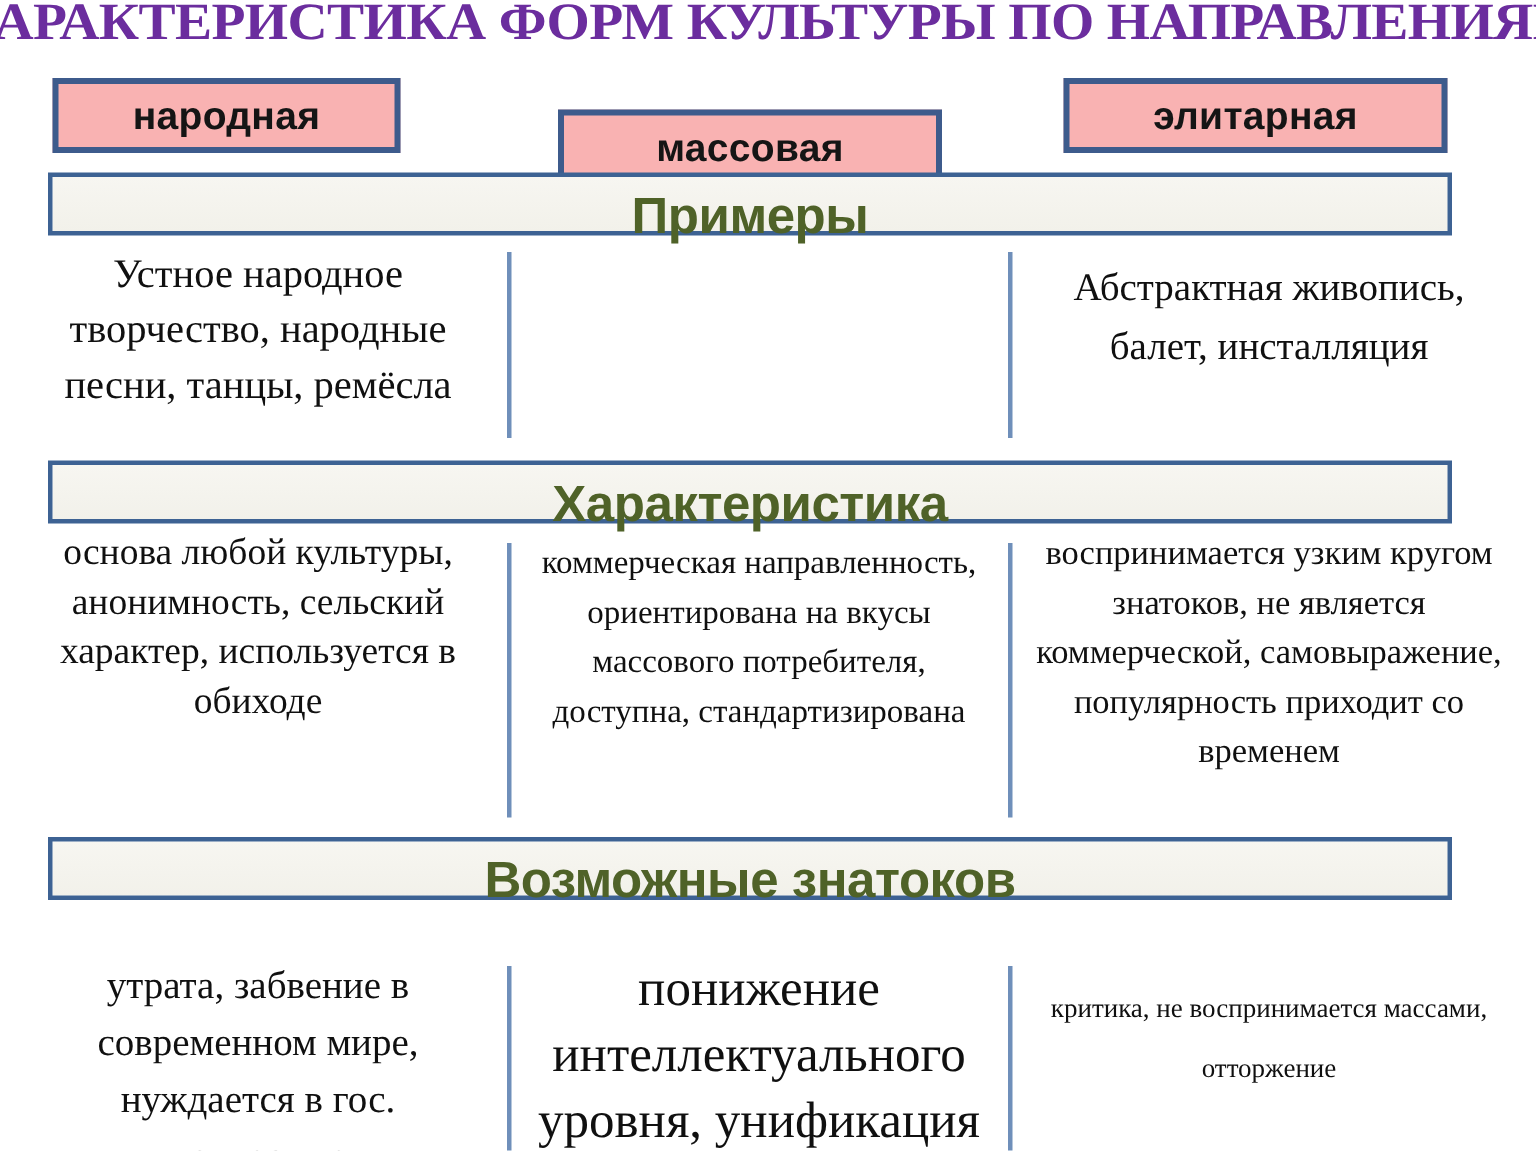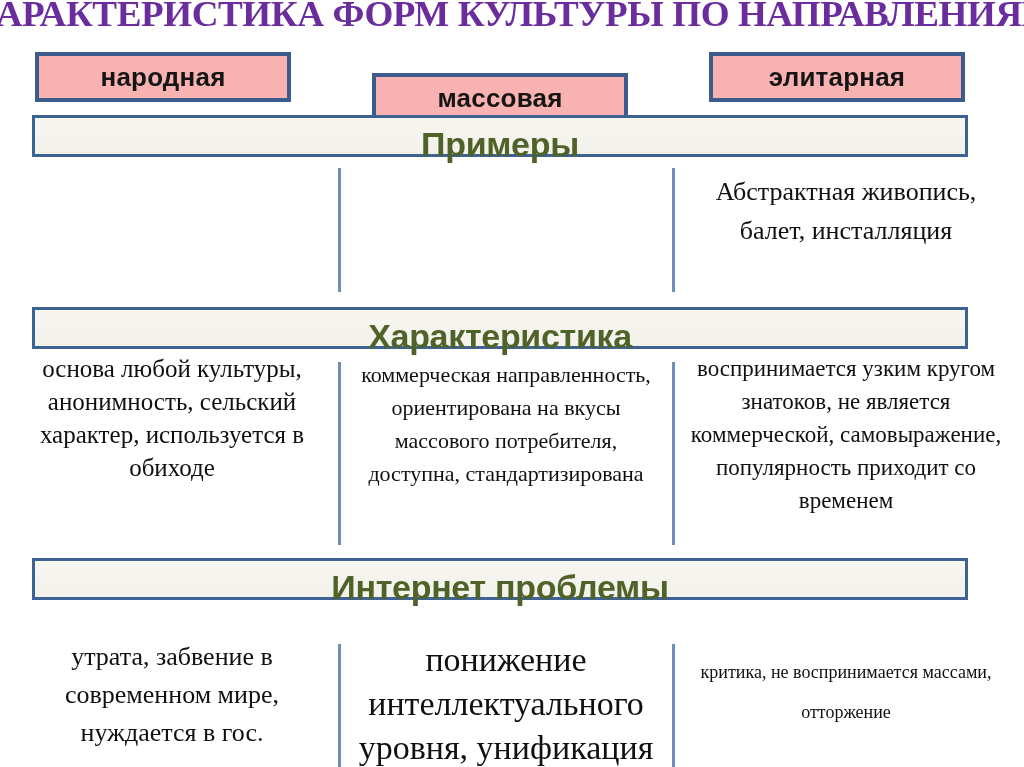--- a/index.html
+++ b/index.html
@@ -55,21 +55,21 @@
     justify-content: center;
   }
   .col-head-label {
     font-family: "Liberation Sans", "DejaVu Sans", sans-serif;
     font-weight: bold;
     font-size: 26px;
     color: #151515;
     letter-spacing: 0.2px;
     line-height: 1;
   }
-  .ch-0 { left: 35px;  width: 256px; }
+  .ch-0 { left: 35px;  width: 232px; }
   .ch-1 { left: 372px; width: 256px; margin-top: 21px; }
   .ch-2 { left: 709px; width: 256px; }
 
   
   .section-bar {
     position: absolute;
     left: 32px;
     width: 936px;
     height: 42px;
     background: linear-gradient(180deg, #F7F6F1 0%, #F2F1EA 100%);
@@ -137,20 +137,23 @@
   <div class="col-head ch-2">
     <span class="col-head-label">элитарная</span>
   </div>
 </div>
 
 <div class="section-bar" style="top:115px;">
   <span class="section-bar-label">Примеры</span>
 </div>
 
 <div class="section-body" style="top:164px; height:140px;">
+  <div class="cell c0">
+    <p style="font-size:27px; line-height:37px;">Устное народное творчество, народные песни, танцы, ремёсла</p>
+  </div>
   <div class="divider" style="left:338px; top:4px; height:124px;"></div>
   <div class="divider" style="left:672px; top:4px; height:124px;"></div>
   <div class="cell c2">
     <p style="font-size:26px; line-height:39px; padding-top:8px;">Абстрактная живопись, балет, инсталляция</p>
   </div>
 </div>
 
 <div class="section-bar" style="top:307px;">
   <span class="section-bar-label">Характеристика</span>
 </div>
@@ -163,21 +166,21 @@
   <div class="cell c1">
     <p style="font-size:22px; line-height:33px; padding-top:6px;">коммерческая направленность, ориентирована на вкусы массового потребителя, доступна, стандартизирована</p>
   </div>
   <div class="divider" style="left:672px; top:10px; height:183px;"></div>
   <div class="cell c2">
     <p style="font-size:23px; line-height:33px;">воспринимается узким кругом знатоков, не является коммерческой, самовыражение, популярность приходит со временем</p>
   </div>
 </div>
 
 <div class="section-bar" style="top:558px;">
-  <span class="section-bar-label">Интернет проблемы</span>
+  <span class="section-bar-label">Возможные знатоков</span>
 </div>
 
 <div class="section-body" style="top:606px; height:161px;margin-top:32px;">
   <div class="cell c0">
     <p style="font-size:26px; line-height:38px;">утрата, забвение в современном мире, нуждается в гос. поддержке</p>
   </div>
   <div class="divider" style="left:338px; top:6px; height:148px;"></div>
   <div class="cell c1">
     <p style="font-size:34px; line-height:44px;">понижение интеллектуального уровня, унификация</p>
   </div>

